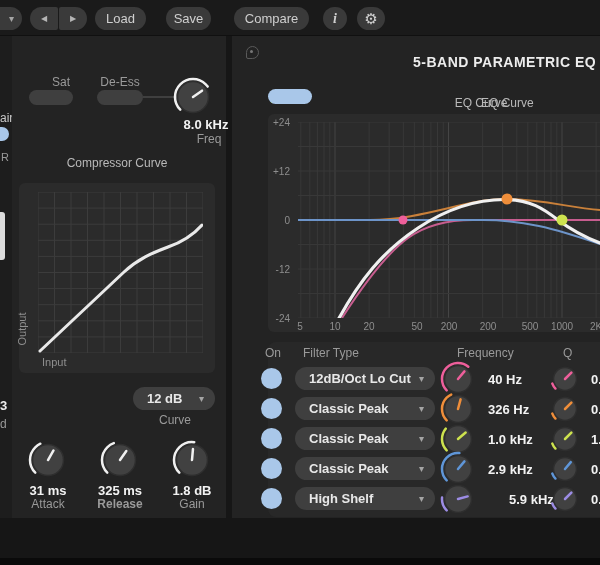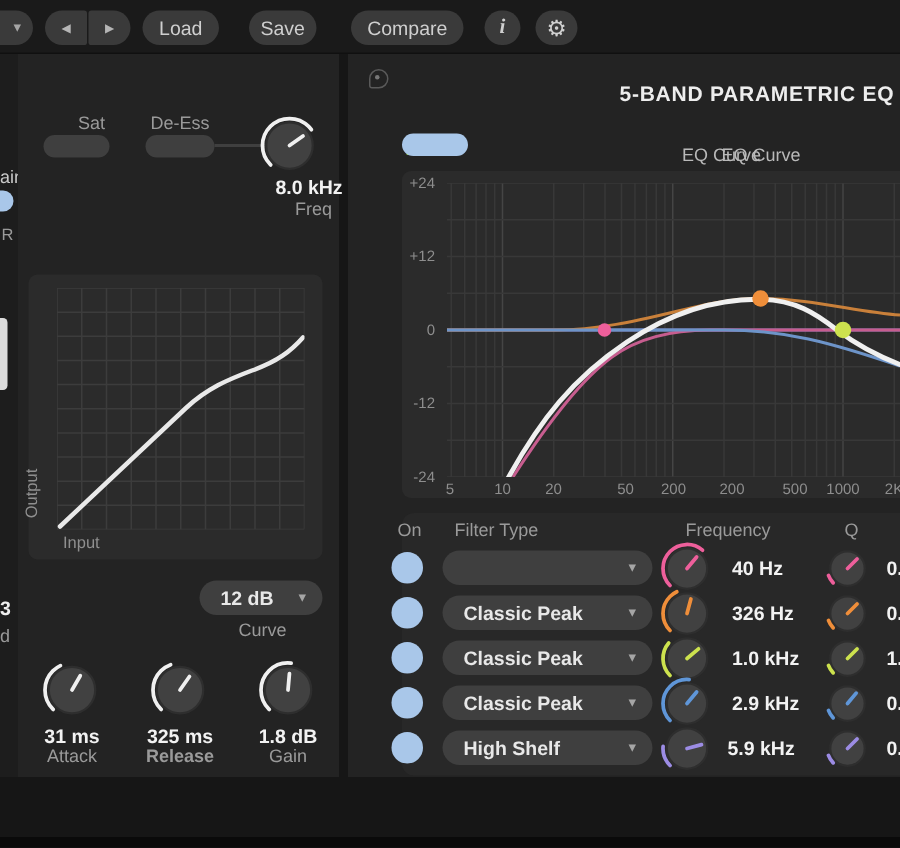--- a/index.html
+++ b/index.html
@@ -97,20 +97,21 @@
     <div class="abs" style="left:131px;top:60px;width:34px;height:2px;background:#3f3f3f;"></div>
 
     <svg class="abs" style="left:161px;top:41px;" width="40" height="40">
       <circle class="knob-face" cx="20" cy="20" r="15.5"></circle>
       <circle class="knob-arc white-stroke" cx="20" cy="20" r="18" pathLength="360" stroke-dasharray="190 170" transform="rotate(135 20 20)"></circle>
       <line class="knob-needle white-stroke" x1="20" y1="20" x2="20" y2="9" transform="rotate(55 20 20)"></line>
     </svg>
     <div class="abs value-text" style="left:164px;top:81px;width:60px;text-align:center;">8.0 kHz</div>
     <div class="abs sub-label" style="left:167px;top:96px;width:60px;text-align:center;">Freq</div>
 
+    <div class="abs mid-label" style="left:105px;top:120px;transform:translateX(-50%);">Compressor Curve</div>
 
     <div class="graph-box" style="left:7px;top:147px;width:196px;height:190px;">
       <svg class="abs" style="left:19px;top:9px;" width="165" height="161" viewBox="0 0 165 161">
         <g id="comp-grid">
             <line x1="0" y1="0" x2="0" y2="161" stroke="#3c3c3c" stroke-width="1"></line>
             <line x1="0" y1="0" x2="165" y2="0" stroke="#3c3c3c" stroke-width="1"></line>
             <line x1="16.5" y1="0" x2="16.5" y2="161" stroke="#3c3c3c" stroke-width="1"></line>
             <line x1="0" y1="16.1" x2="165" y2="16.1" stroke="#3c3c3c" stroke-width="1"></line>
             <line x1="33" y1="0" x2="33" y2="161" stroke="#3c3c3c" stroke-width="1"></line>
             <line x1="0" y1="32.2" x2="165" y2="32.2" stroke="#3c3c3c" stroke-width="1"></line>
@@ -248,20 +249,21 @@
   <div class="abs" style="left:268px;top:342px;width:348px;height:175px;background:#282828;border-radius:8px;"></div>
 
   <span class="abs sub-label" style="left:265px;top:346px;">On</span>
   <span class="abs sub-label" style="left:303px;top:346px;">Filter Type</span>
   <span class="abs sub-label" style="left:457px;top:346px;">Frequency</span>
   <span class="abs sub-label" style="left:563px;top:346px;">Q</span>
 
   <div class="band-row" style="top:364px;">
     <div class="toggle-circle" style="left:261px;top:4px;"></div>
     <div class="dropdown" style="left:295px;top:3px;width:140px;">
+      <span class="dd-text">12dB/Oct Lo Cut</span>
       <span class="chev">▾</span>
     </div>
     <svg style="left:440px;top:-3px;" width="36" height="36">
       <circle class="knob-face" cx="18" cy="18" r="13.5"></circle>
       <circle class="knob-arc" cx="18" cy="18" r="16" pathLength="360" stroke-dasharray="175 185" transform="rotate(135 18 18)" stroke="#ee5f9b"></circle>
       <line class="knob-needle" x1="18" y1="18" x2="18" y2="8" transform="rotate(40 18 18)" stroke="#ee5f9b"></line>
     </svg>
     <span class="value-text row-center" style="left:488px;">40 Hz</span>
     <svg style="left:550px;top:0;" width="30" height="30">
       <circle class="knob-face" cx="15" cy="15" r="11.5"></circle>
@@ -335,21 +337,21 @@
     <div class="toggle-circle" style="left:261px;top:4px;"></div>
     <div class="dropdown" style="left:295px;top:3px;width:140px;">
       <span class="dd-text">High Shelf</span>
       <span class="chev">▾</span>
     </div>
     <svg style="left:440px;top:-3px;" width="36" height="36">
       <circle class="knob-face" cx="18" cy="18" r="13.5"></circle>
       <circle class="knob-arc" cx="18" cy="18" r="16" pathLength="360" stroke-dasharray="50 310" transform="rotate(135 18 18)" stroke="#9c8ce4"></circle>
       <line class="knob-needle" x1="18" y1="18" x2="18" y2="8" transform="rotate(75 18 18)" stroke="#9c8ce4"></line>
     </svg>
-    <span class="value-text row-center" style="left:464px;padding-left:21px;">5.9 kHz</span>
+    <span class="value-text row-center" style="left:488px;padding-left:21px;">5.9 kHz</span>
     <svg style="left:550px;top:0;" width="30" height="30">
       <circle class="knob-face" cx="15" cy="15" r="11.5"></circle>
       <circle class="knob-arc" cx="15" cy="15" r="13.5" pathLength="360" stroke-dasharray="25 335" transform="rotate(135 15 15)" stroke="#9c8ce4"></circle>
       <line class="knob-needle" x1="15" y1="15" x2="15" y2="6" transform="rotate(45 15 15)" stroke="#9c8ce4"></line>
     </svg>
     <span class="value-text row-center" style="left:591px;">0.</span>
   </div>
 
   <div class="bottom-strip"></div>
 </div>

